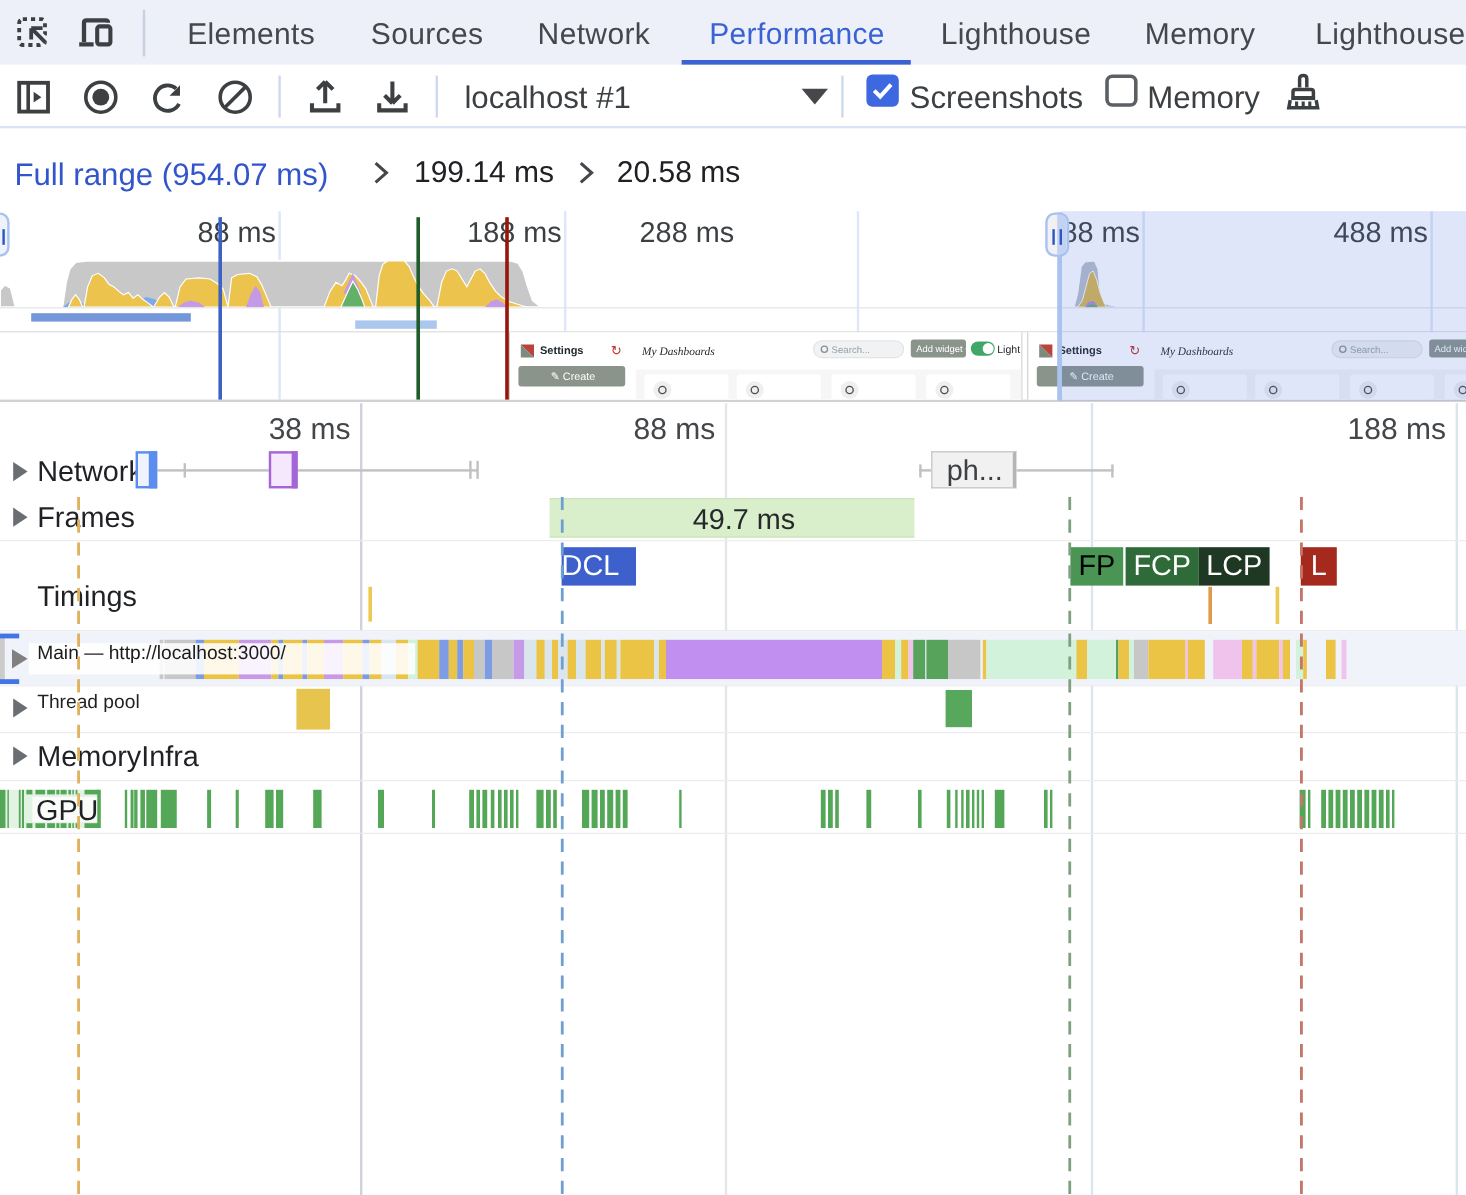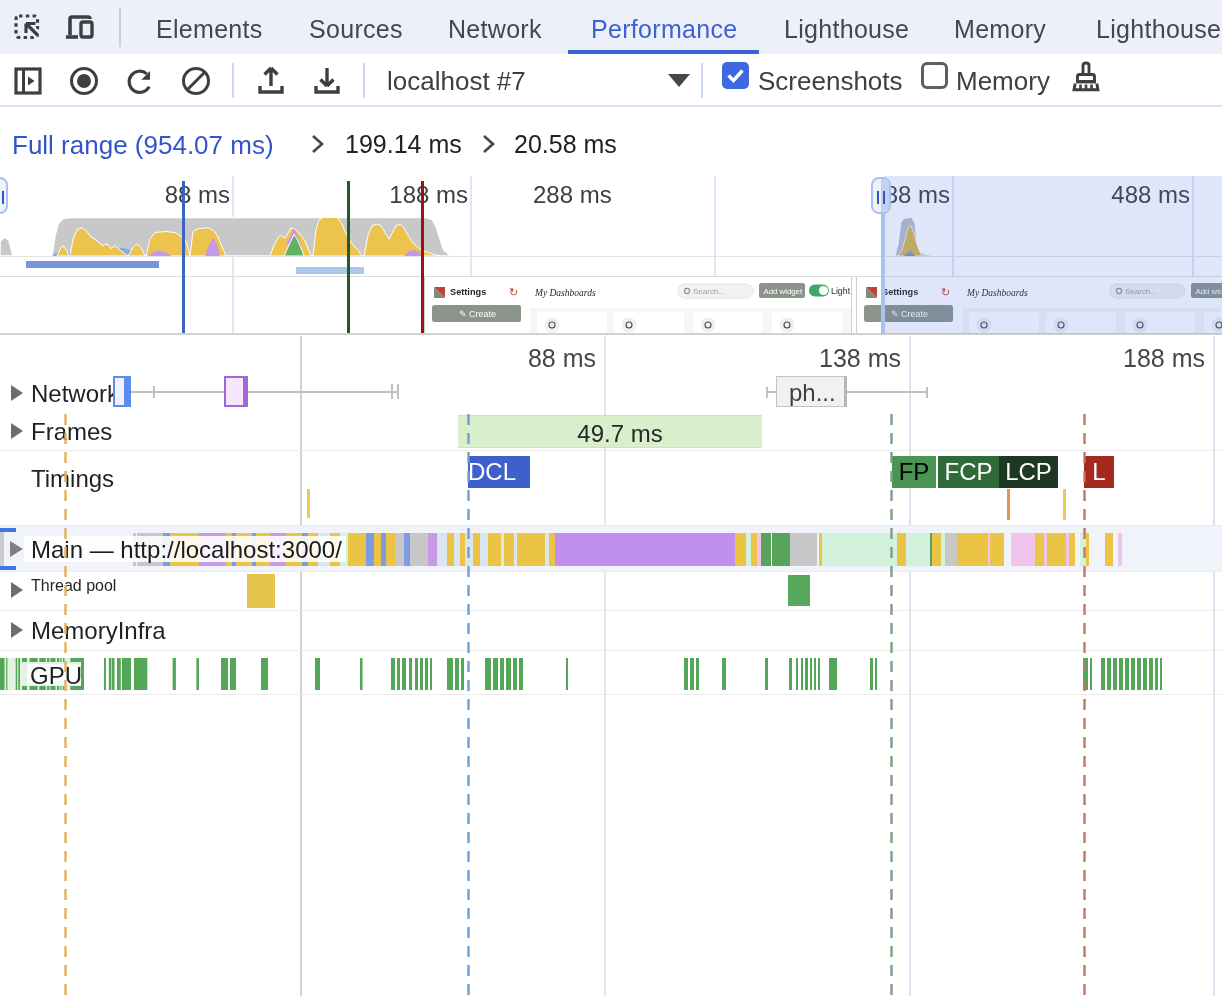--- a/index.html
+++ b/index.html
@@ -53,21 +53,21 @@
 <div class="abs" style="left:232px;top:63px;width:2px;height:35px;background:#ccd9ef"></div>
 <svg class="abs" style="left:255px;top:64px" width="32" height="34" viewBox="0 0 32 34">
  <path d="M16 4 V22 M16 4 L9.5 10.5 M16 4 L22.5 10.5" fill="none" stroke="#3c4043" stroke-width="3.4"></path>
  <path d="M5 22 V28 H27 V22" fill="none" stroke="#3c4043" stroke-width="3.4"></path>
 </svg>
 <svg class="abs" style="left:311px;top:64px" width="32" height="34" viewBox="0 0 32 34">
  <path d="M16 22 V4 M16 22 L9.5 15.5 M16 22 L22.5 15.5" fill="none" stroke="#3c4043" stroke-width="3.4"></path>
  <path d="M5 22 V28 H27 V22" fill="none" stroke="#3c4043" stroke-width="3.4"></path>
 </svg>
 <div class="abs" style="left:363px;top:63px;width:2px;height:35px;background:#ccd9ef"></div>
-<div class="lbl" style="left:387px;top:66px;font-size:26px;color:#3c4043">localhost #7</div>
+<div class="lbl" style="left:387px;top:66px;font-size:26px;color:#3c4043">localhost #1</div>
 <div class="tri" style="left:668px;top:74px;border-left:11px solid transparent;border-right:11px solid transparent;border-top:13px solid #45474b"></div>
 <div class="abs" style="left:701px;top:63px;width:2px;height:35px;background:#ccd9ef"></div>
 <div class="abs" style="left:722px;top:62px;width:27px;height:27px;background:#3e68e0;border-radius:5px"></div>
 <svg class="abs" style="left:722px;top:62px" width="27" height="27" viewBox="0 0 27 27">
  <path d="M6.5 13.5 L11.5 18.5 L20.5 8.5" fill="none" stroke="#fff" stroke-width="3.4"></path>
 </svg>
 <div class="lbl" style="left:758px;top:66px;font-size:26px;color:#3c4043">Screenshots</div>
 <div class="abs" style="left:921px;top:62px;width:27px;height:27px;border:3px solid #5c5f64;border-radius:6px"></div>
 <div class="lbl" style="left:956px;top:66px;font-size:26px;color:#3c4043">Memory</div>
 <svg class="abs" style="left:1068px;top:60px" width="36" height="36" viewBox="0 0 36 36">
@@ -193,22 +193,22 @@
 <div class="abs" style="left:881px;top:179px;width:8px;height:33px;background:#c3d2f2;border-radius:0 6px 6px 0"></div>
 <div class="abs" style="left:877px;top:191px;width:2.2px;height:13px;background:#2b56c4"></div>
 <div class="abs" style="left:883px;top:191px;width:2.2px;height:13px;background:#2b56c4"></div>
 <div class="abs" style="left:-10px;top:177px;width:18px;height:37px;background:#eef2fb;border:2px solid #a8c2f0;border-radius:8px"></div>
 <div class="abs" style="left:2px;top:191px;width:2.2px;height:13px;background:#2b56c4"></div>
 
 <div class="abs" style="left:300px;top:336px;width:2px;height:660px;background:#ced3db"></div>
     <div class="abs" style="left:604px;top:336px;width:2px;height:660px;background:#e3e6eb"></div>
     <div class="abs" style="left:909px;top:336px;width:2px;height:660px;background:#dce4f2"></div>
     <div class="abs" style="left:1213px;top:336px;width:2px;height:660px;background:#dce4f2"></div>
+    <div class="lbl" style="left:112px;top:344px;width:180px;text-align:right;font-size:25px;color:#44474a">38 ms</div>
     <div class="lbl" style="left:416px;top:344px;width:180px;text-align:right;font-size:25px;color:#44474a">88 ms</div>
-    <div class="lbl" style="left:721px;top:344px;width:180px;text-align:right;font-size:25px;color:#44474a">138 ms</div>
     <div class="lbl" style="left:1025px;top:344px;width:180px;text-align:right;font-size:25px;color:#44474a">188 ms</div>
     <div class="abs" style="left:0;top:450px;width:1222px;height:1px;background:#ececec"></div>
     <div class="abs" style="left:0;top:525px;width:1222px;height:1px;background:#ececec"></div>
     <div class="abs" style="left:0;top:571px;width:1222px;height:1px;background:#ececec"></div>
     <div class="abs" style="left:0;top:610px;width:1222px;height:1px;background:#ececec"></div>
     <div class="abs" style="left:0;top:650px;width:1222px;height:1px;background:#ececec"></div>
     <div class="abs" style="left:0;top:694px;width:1222px;height:1px;background:#ececec"></div>
     <div class="tri" style="left:11px;top:385px;border-top:8px solid transparent;border-bottom:8px solid transparent;border-left:12px solid #6a6d72"></div>
     <div class="lbl" style="left:31px;top:380px;font-size:24px">Network</div>
     <div class="abs" style="left:131px;top:391px;width:267px;height:2px;background:#c1c1c1"></div>
@@ -222,21 +222,21 @@
     <div class="abs" style="left:766px;top:387px;width:2px;height:11px;background:#c1c1c1"></div>
     <div class="abs" style="left:766px;top:391px;width:10px;height:2px;background:#c1c1c1"></div>
     <div class="abs" style="left:847px;top:391px;width:81px;height:2px;background:#c1c1c1"></div>
     <div class="abs" style="left:926px;top:387px;width:2px;height:11px;background:#c1c1c1"></div>
     <div class="abs" style="left:776px;top:376px;width:71px;height:31px;background:#f1f1f1;border:1px solid #c4c4c4;border-right:3px solid #b5b5b5"></div>
     <div class="lbl" style="left:789px;top:379px;font-size:24px;color:#3c4043">ph...</div>
     <div class="tri" style="left:11px;top:423px;border-top:8px solid transparent;border-bottom:8px solid transparent;border-left:12px solid #6a6d72"></div>
     <div class="lbl" style="left:31px;top:418px;font-size:24px">Frames</div>
     <div class="abs" style="left:458px;top:415px;width:304px;height:33px;background:#d9eecb;border-top:1px solid #cde4ba;border-bottom:1px solid #cde4ba;box-sizing:border-box"></div>
     <div class="lbl" style="left:458px;top:420px;width:324px;text-align:center;font-size:24px;color:#26282b">49.7 ms</div>
-    <div class="lbl" style="left:31px;top:465px;font-size:24px">Timings</div>
+    <div class="lbl" style="left:31px;top:484px;font-size:24px">Timings</div>
     <div class="abs" style="left:468px;top:456px;width:62px;height:32px;background:#3d60cc;color:#fff;font-size:24px;text-align:left;line-height:32px">DCL</div>
     <div class="abs" style="left:892px;top:456px;width:44px;height:32px;background:#4a9553;color:#000000;font-size:24px;text-align:center;line-height:32px">FP</div>
     <div class="abs" style="left:938px;top:456px;width:61px;height:32px;background:#2e6b38;color:#fff;font-size:24px;text-align:center;line-height:32px">FCP</div>
     <div class="abs" style="left:999px;top:456px;width:59px;height:32px;background:#1e3823;color:#fff;font-size:24px;text-align:center;line-height:32px">LCP</div>
     <div class="abs" style="left:1084px;top:456px;width:30px;height:32px;background:#a52a1d;color:#fff;font-size:24px;text-align:center;line-height:32px">L</div>
     <div class="abs" style="left:307px;top:489px;width:3px;height:29px;background:#ecc94f"></div>
     <div class="abs" style="left:1007px;top:489px;width:3px;height:31px;background:#e09b4a"></div>
     <div class="abs" style="left:1063px;top:489px;width:3px;height:31px;background:#ecc94f"></div>
     <div class="abs" style="left:0;top:526px;width:1222px;height:45px;background:#f1f3fb"></div>
     <svg class="abs" style="left:0;top:533px" width="1222" height="33" viewBox="0 0 1222 33">
@@ -308,21 +308,21 @@
       <rect x="1055" y="0" width="11" height="33" fill="#ecc445"></rect>
       <rect x="1066" y="0" width="3" height="33" fill="#f0c3ec"></rect>
       <rect x="1069" y="0" width="6" height="33" fill="#ecc445"></rect>
       <rect x="1080" y="0" width="6" height="33" fill="#d2f2dc"></rect>
       <rect x="1086" y="0" width="3" height="33" fill="#ecc445"></rect>
       <rect x="1105" y="0" width="8" height="33" fill="#ecc445"></rect>
       <rect x="1118" y="0" width="4" height="33" fill="#f0c3ec"></rect>
     </svg>
     <div class="abs" style="left:24px;top:536px;width:322px;height:26px;background:rgba(255,255,255,0.88)"></div>
     <div class="tri" style="left:10px;top:541px;border-top:8px solid transparent;border-bottom:8px solid transparent;border-left:13px solid #808080"></div>
-    <div class="lbl" style="left:31px;top:536px;font-size:24px;color:#1b1b1b">Main — http://localhost:3000/</div>
+    <div class="lbl" style="left:31px;top:536px;font-size:16px;color:#1b1b1b">Main — http://localhost:3000/</div>
     <div class="abs" style="left:0;top:531px;width:4px;height:36px;background:#cbcbcb"></div>
     <div class="abs" style="left:0;top:528px;width:16px;height:4px;background:#4374e3"></div>
     <div class="abs" style="left:0;top:566px;width:16px;height:4px;background:#4374e3"></div>
     <div class="tri" style="left:11px;top:582px;border-top:8px solid transparent;border-bottom:8px solid transparent;border-left:12px solid #6a6d72"></div>
     <div class="lbl" style="left:31px;top:577px;font-size:16px">Thread pool</div>
     <div class="abs" style="left:247px;top:574px;width:28px;height:34px;background:#e7c44e"></div>
     <div class="abs" style="left:788px;top:575px;width:22px;height:31px;background:#57a85c"></div>
     <div class="tri" style="left:11px;top:622px;border-top:8px solid transparent;border-bottom:8px solid transparent;border-left:12px solid #6a6d72"></div>
     <div class="lbl" style="left:31px;top:617px;font-size:24px">MemoryInfra</div>
     <svg class="abs" style="left:0;top:658px" width="1222" height="32" viewBox="0 0 1222 32">

